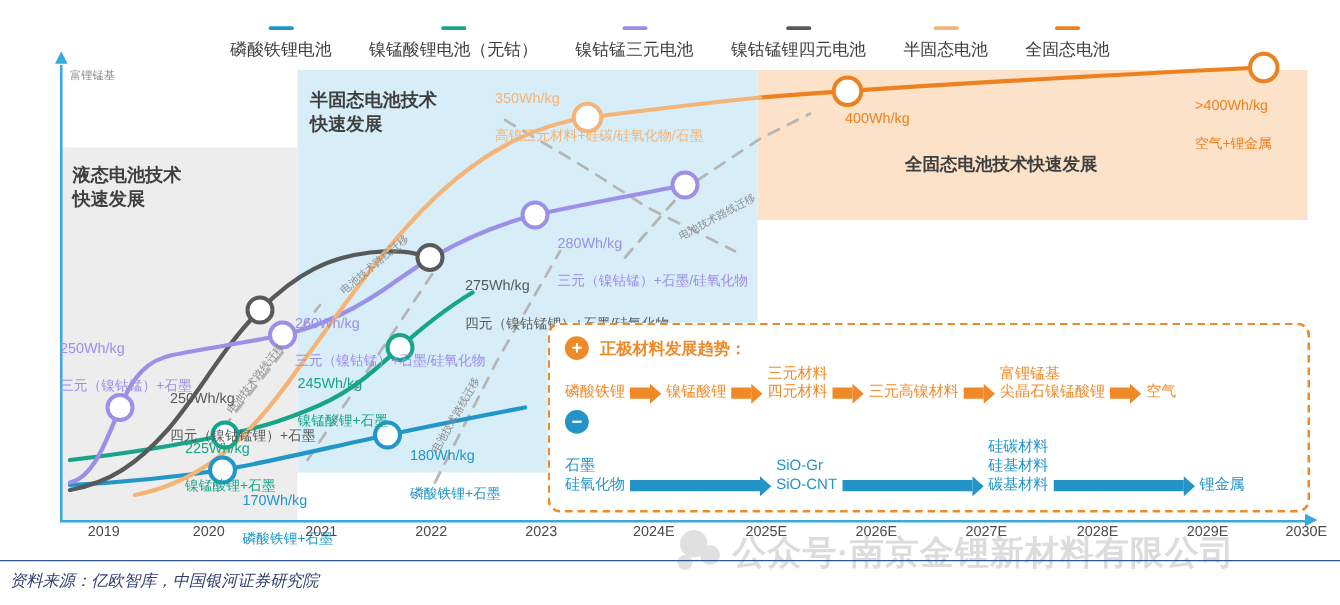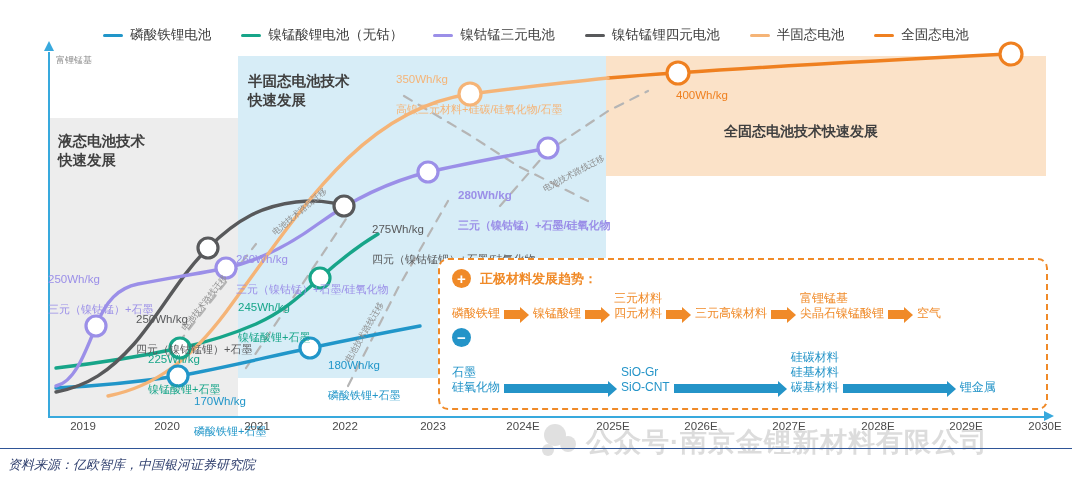--- a/index.html
+++ b/index.html
@@ -10,21 +10,21 @@
     overflow:hidden;
     position:relative;
   }
   #root{position:relative;width:1072px;height:484px;}
 
   
   .legend{
     position:absolute;left:0;top:24px;width:1072px;height:22px;
     display:flex;align-items:center;justify-content:center;gap:30px;
   }
-  .legend-item{display:flex;align-items:center;gap:7px;}
+  .legend-item{display:flex;align-items:center;gap:7px;flex-direction:column;}
   .legend-dash{width:20px;height:3px;border-radius:2px;display:block;}
   .legend-label{font-size:13.5px;color:#3c3c3c;white-space:nowrap;}
 
   
   .plot{position:absolute;left:48px;top:56px;width:998px;height:360px;}
 
   
   .band{position:absolute;top:0;bottom:0;}
   .band-liquid{left:0;width:190px;background:#ededed;top:62px;bottom:0;}
   .band-semi{left:190px;width:368px;background:#d7edf7;top:0;bottom:38px;}
@@ -265,35 +265,39 @@
     <div class="pt-label" style="left:280px;top:288px;color:#2196c9;">
       <div class="v">180Wh/kg</div>
       <div>磷酸铁锂+石墨</div>
     </div>
 
     <div class="pt-label" style="left:300px;top:152px;color:#58595b;margin-left:24px;">
       <div class="v">275Wh/kg</div>
       <div>四元（镍钴锰锂）+石墨/硅氧化物</div>
     </div>
 
-    <div class="pt-label" style="left:410px;top:118px;color:#9b8fe8;font-weight:bold;">
+    <div class="pt-label" style="left:398px;top:118px;color:#9b8fe8;">
       <div class="v">280Wh/kg</div>
       <div>三元（镍钴锰）+石墨/硅氧化物</div>
     </div>
 
 
     <div class="pt-label" style="left:348px;top:2px;color:#f5b477;">
       <div class="v">350Wh/kg</div>
       <div>高镍三元材料+硅碳/硅氧化物/石墨</div>
     </div>
 
     <div class="pt-label" style="left:628px;top:18px;color:#ef8020;">
       <div class="v">400Wh/kg</div>
     </div>
 
+    <div class="pt-label" style="left:908px;top:8px;color:#ef8020;text-align:left;">
+      <div class="v">&gt;400Wh/kg</div>
+      <div>空气+锂金属</div>
+    </div>
 
     <div class="diag" style="left:136px;top:268px;transform:rotate(-52deg);">电池技术路线迁移</div>
     <div class="diag" style="left:300px;top:300px;transform:rotate(-60deg);">电池技术路线迁移</div>
     <div class="diag" style="left:226px;top:172px;transform:rotate(-40deg);">电池技术路线迁移</div>
     <div class="diag" style="left:496px;top:128px;transform:rotate(-28deg);">电池技术路线迁移</div>
 
     <div class="xticks">
       <div class="xtick" style="left:35px">2019</div>
       <div class="xtick" style="left:119px">2020</div>
       <div class="xtick" style="left:209px">2021</div>

